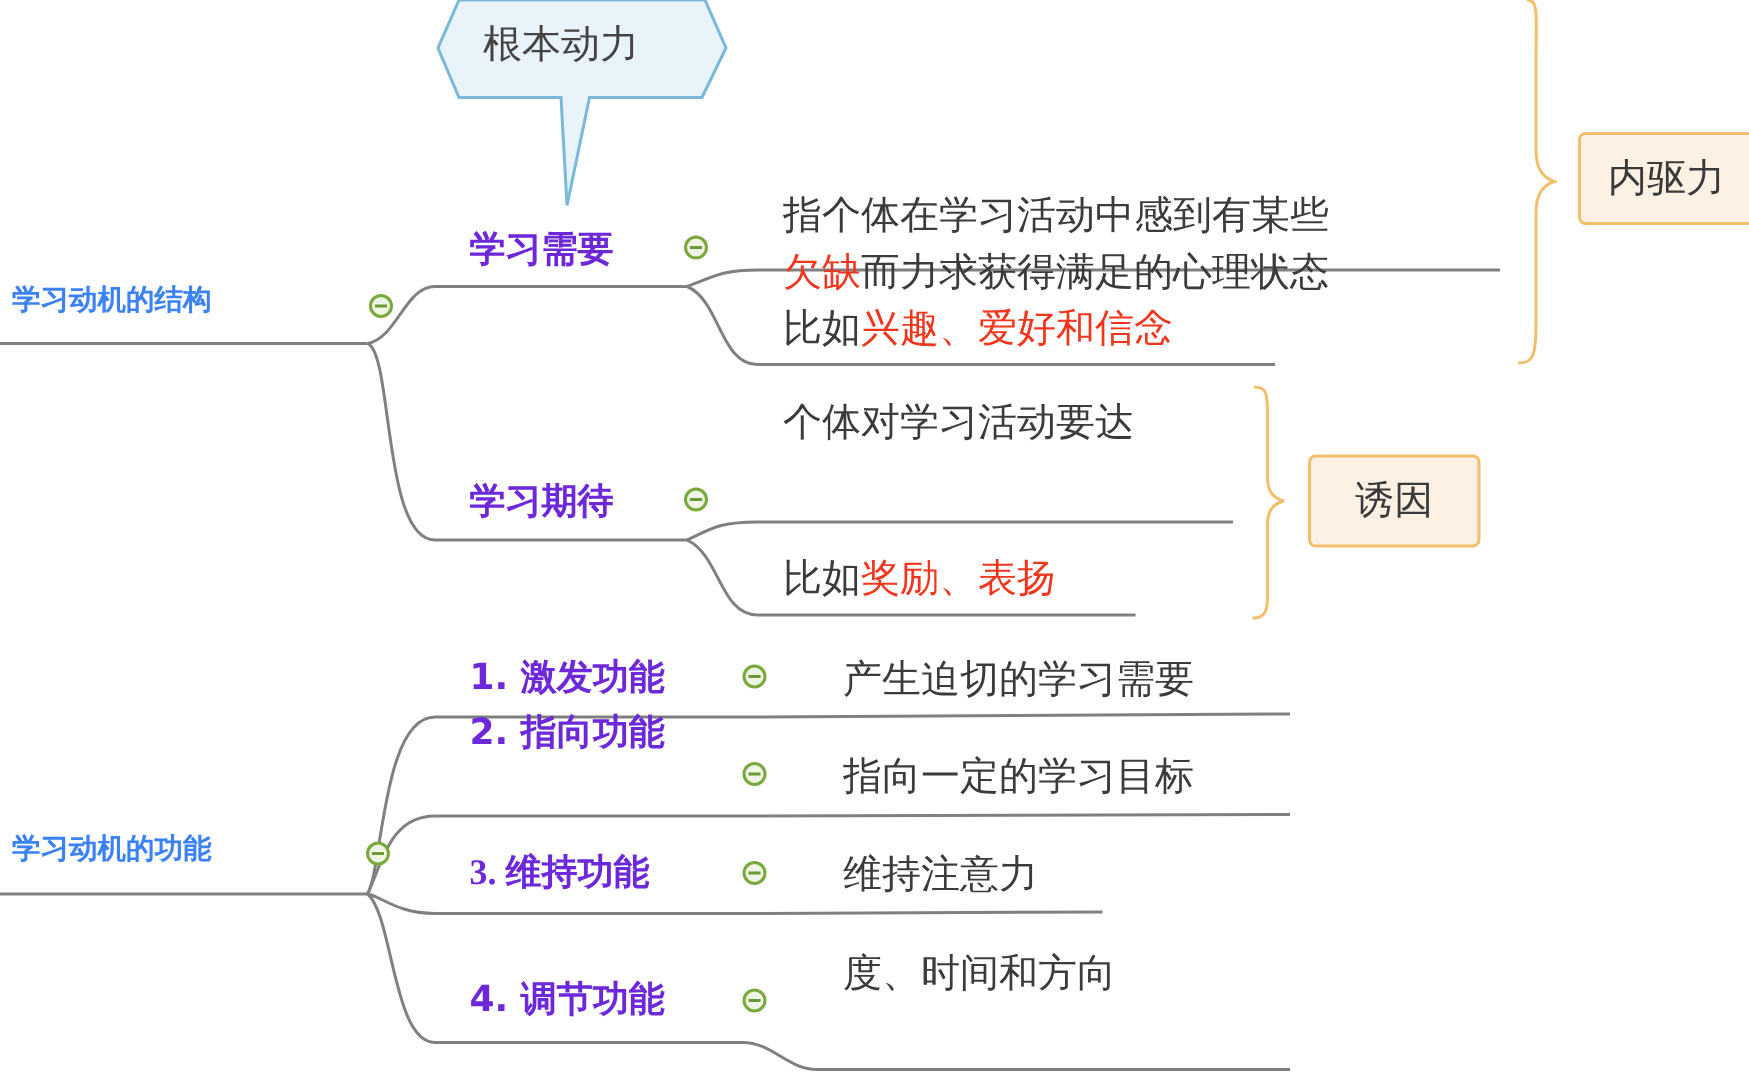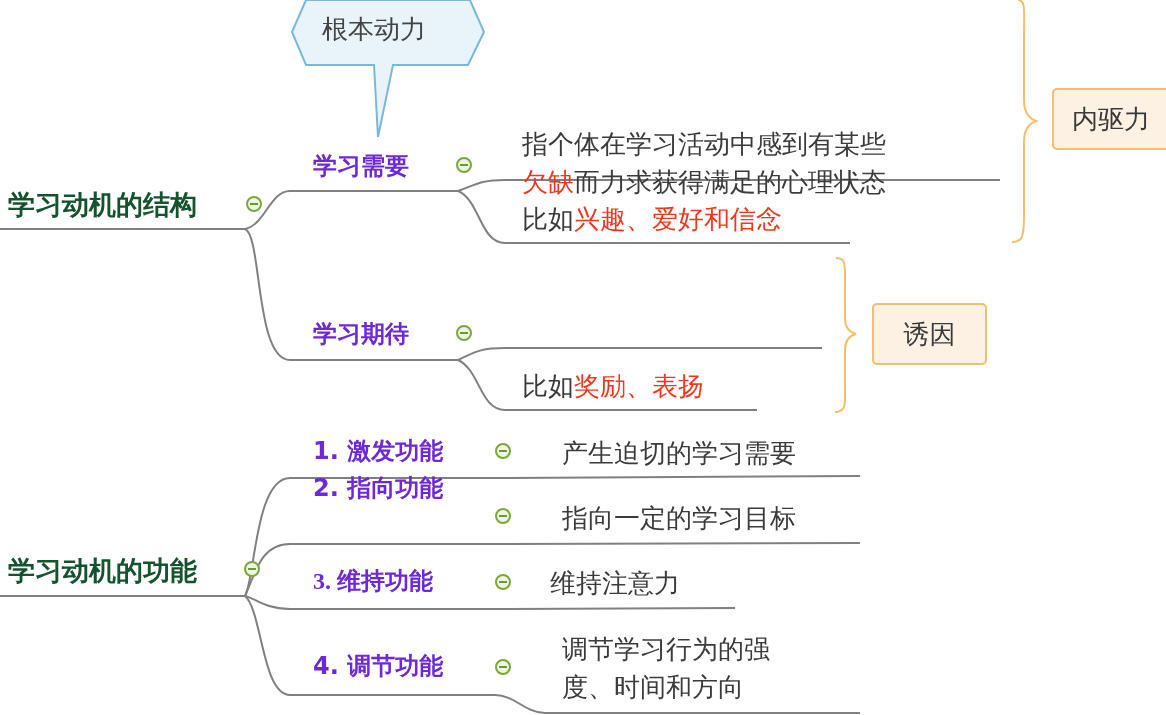--- a/index.html
+++ b/index.html
@@ -1,20 +1,20 @@
 <!DOCTYPE html>
 <html><head>
 <meta charset="utf-8">
 <style>
   html, body { margin:0; padding:0; }
   body { width:1166px; height:715px; background:#ffffff; position:relative; overflow:hidden;
          font-family:"DejaVu Sans","Liberation Sans",sans-serif; color:#3a3a3a; }
   svg.lines { position:absolute; left:0; top:0; }
   .node { position:absolute; white-space:nowrap; }
-  .main { font-size:27px; font-weight:bold; color:#14532d; letter-spacing:0px;font-family:Liberation Serif, serif; }
+  .main { font-size:19px; font-weight:bold; color:#3b82f6; letter-spacing:0px;font-family:Liberation Serif, serif; }
   .sub { font-size:24px; font-weight:bold; color:#6d28d9; }
   .leaf { font-size:26px; color:#3b3b3b; line-height:38px; }
   .red { color:#f2361d; }
   .toggle { position:absolute; width:16px; height:16px; border:2px solid #7aa83c; border-radius:50%;
             background:#eef5e4; box-sizing:border-box; }
   .toggle::after { content:""; position:absolute; left:2px; right:2px; top:5px; height:2px; background:#6b9a33; }
   .tag { position:absolute; border:2px solid #f3bf6b; background:#fdf1e4; border-radius:5px;
          font-size:26px; color:#3a3a3a; text-align:center; box-sizing:border-box; }
   .callout-text { position:absolute; font-size:26px; color:#444; }
 </style>
@@ -65,20 +65,21 @@
   <div><span class="red">欠缺</span><span>而力求获得满足的心理状态</span></div>
 </div>
 <div class="node leaf" style="left:522px; top:200px;">
   <span>比如</span><span class="red">兴趣、爱好和信念</span>
 </div>
 
 <div class="node sub" style="left:313px; top:318px;">学习期待</div>
 <div class="toggle" style="left:456px; top:325px;"></div>
 
 <div class="node leaf" style="left:522px; top:263px;">
+  <div>个体对学习活动要达</div>
 </div>
 <div class="node leaf" style="left:522px; top:367px;">
   <span>比如</span><span class="red">奖励、表扬</span>
 </div>
 
 <div class="tag" style="left:1052px; top:88px; width:118px; height:62px; line-height:58px;">内驱力</div>
 <div class="tag" style="left:872px; top:303px; width:115px; height:62px; line-height:58px;">诱因</div>
 
 <div class="node main" style="left:8px; top:553px;">学习动机的功能</div>
 <div class="toggle" style="left:244px; top:561px;"></div>
@@ -86,20 +87,19 @@
 <div class="node sub" style="left:313px; top:435px;">1. 激发功能</div>
 <div class="toggle" style="left:495px; top:443px;"></div>
 <div class="node leaf" style="left:562px; top:434px;">产生迫切的学习需要</div>
 
 <div class="node sub" style="left:313px; top:472px;">2. 指向功能</div>
 <div class="toggle" style="left:495px; top:508px;"></div>
 <div class="node leaf" style="left:562px; top:499px;">指向一定的学习目标</div>
 
 <div class="node sub" style="left:313px; top:565px;font-family:Liberation Serif, serif;">3. 维持功能</div>
 <div class="toggle" style="left:495px; top:574px;"></div>
-<div class="node leaf" style="left:550px; top:564px;">维持注意力</div>
+<div class="node leaf" style="left:562px; top:564px;font-family:Liberation Serif, serif;">维持注意力</div>
 
 <div class="node sub" style="left:313px; top:650px;">4. 调节功能</div>
 <div class="toggle" style="left:495px; top:659px;"></div>
 <div class="node leaf" style="left:562px; top:630px;">
-  <div>调节学习行为的强</div>
   <div>度、时间和方向</div>
 </div>
 
 </body></html>

